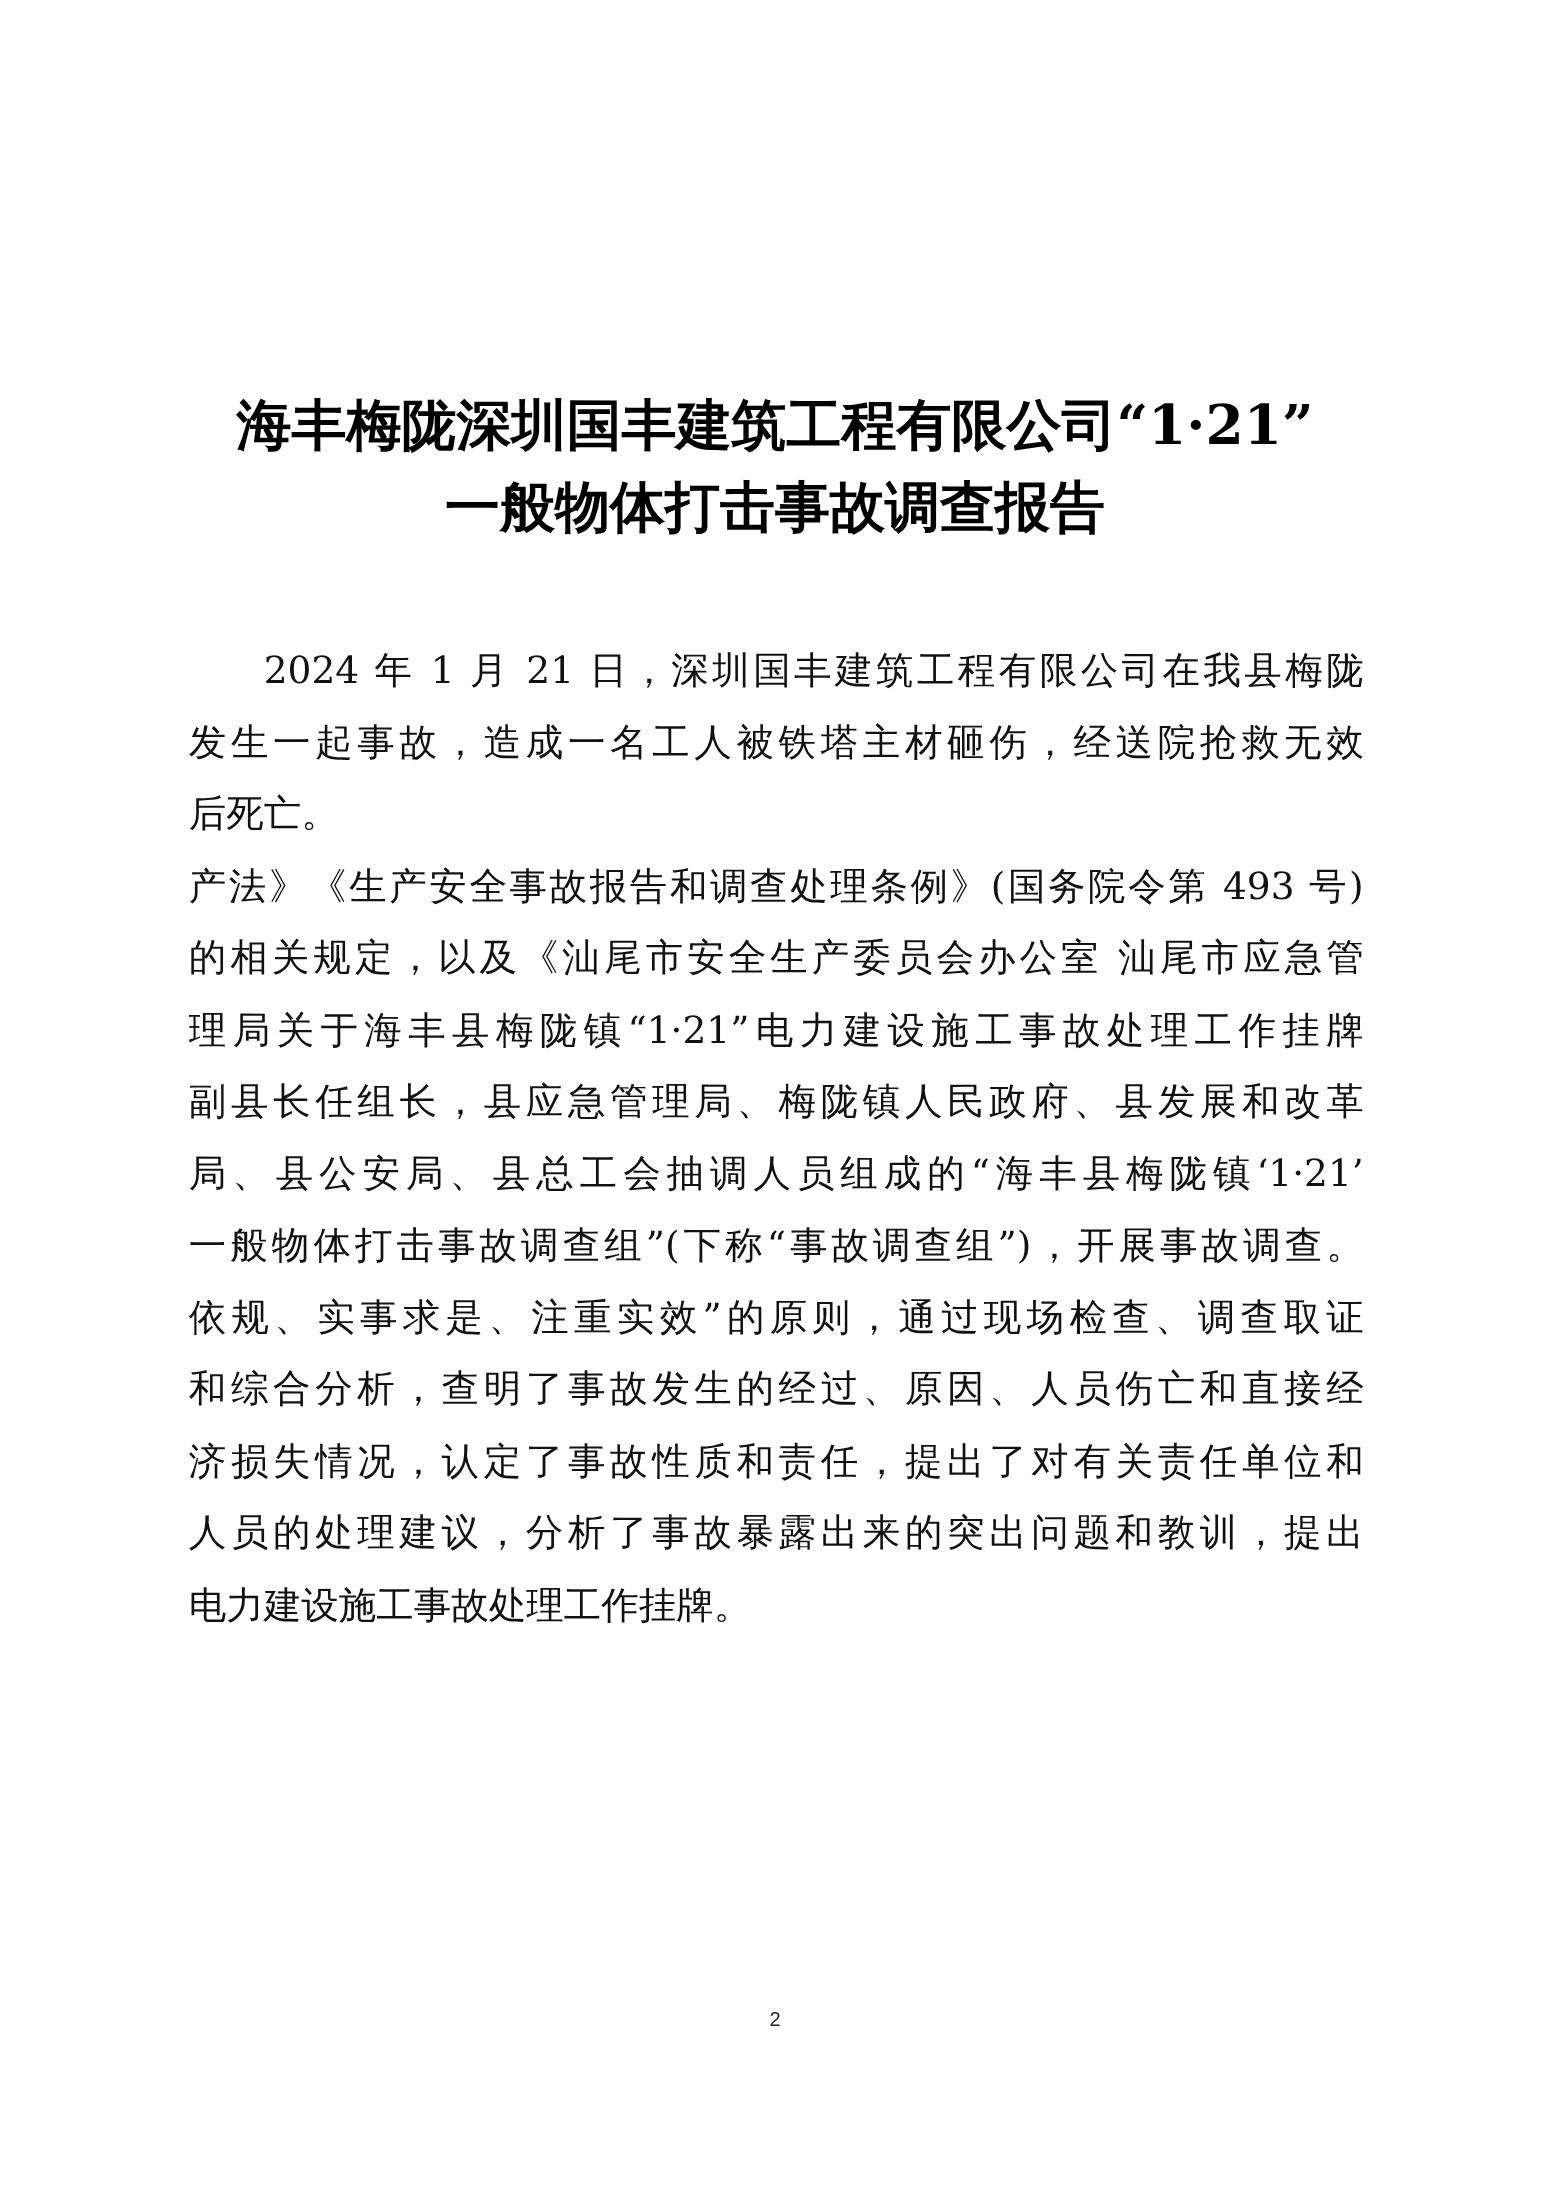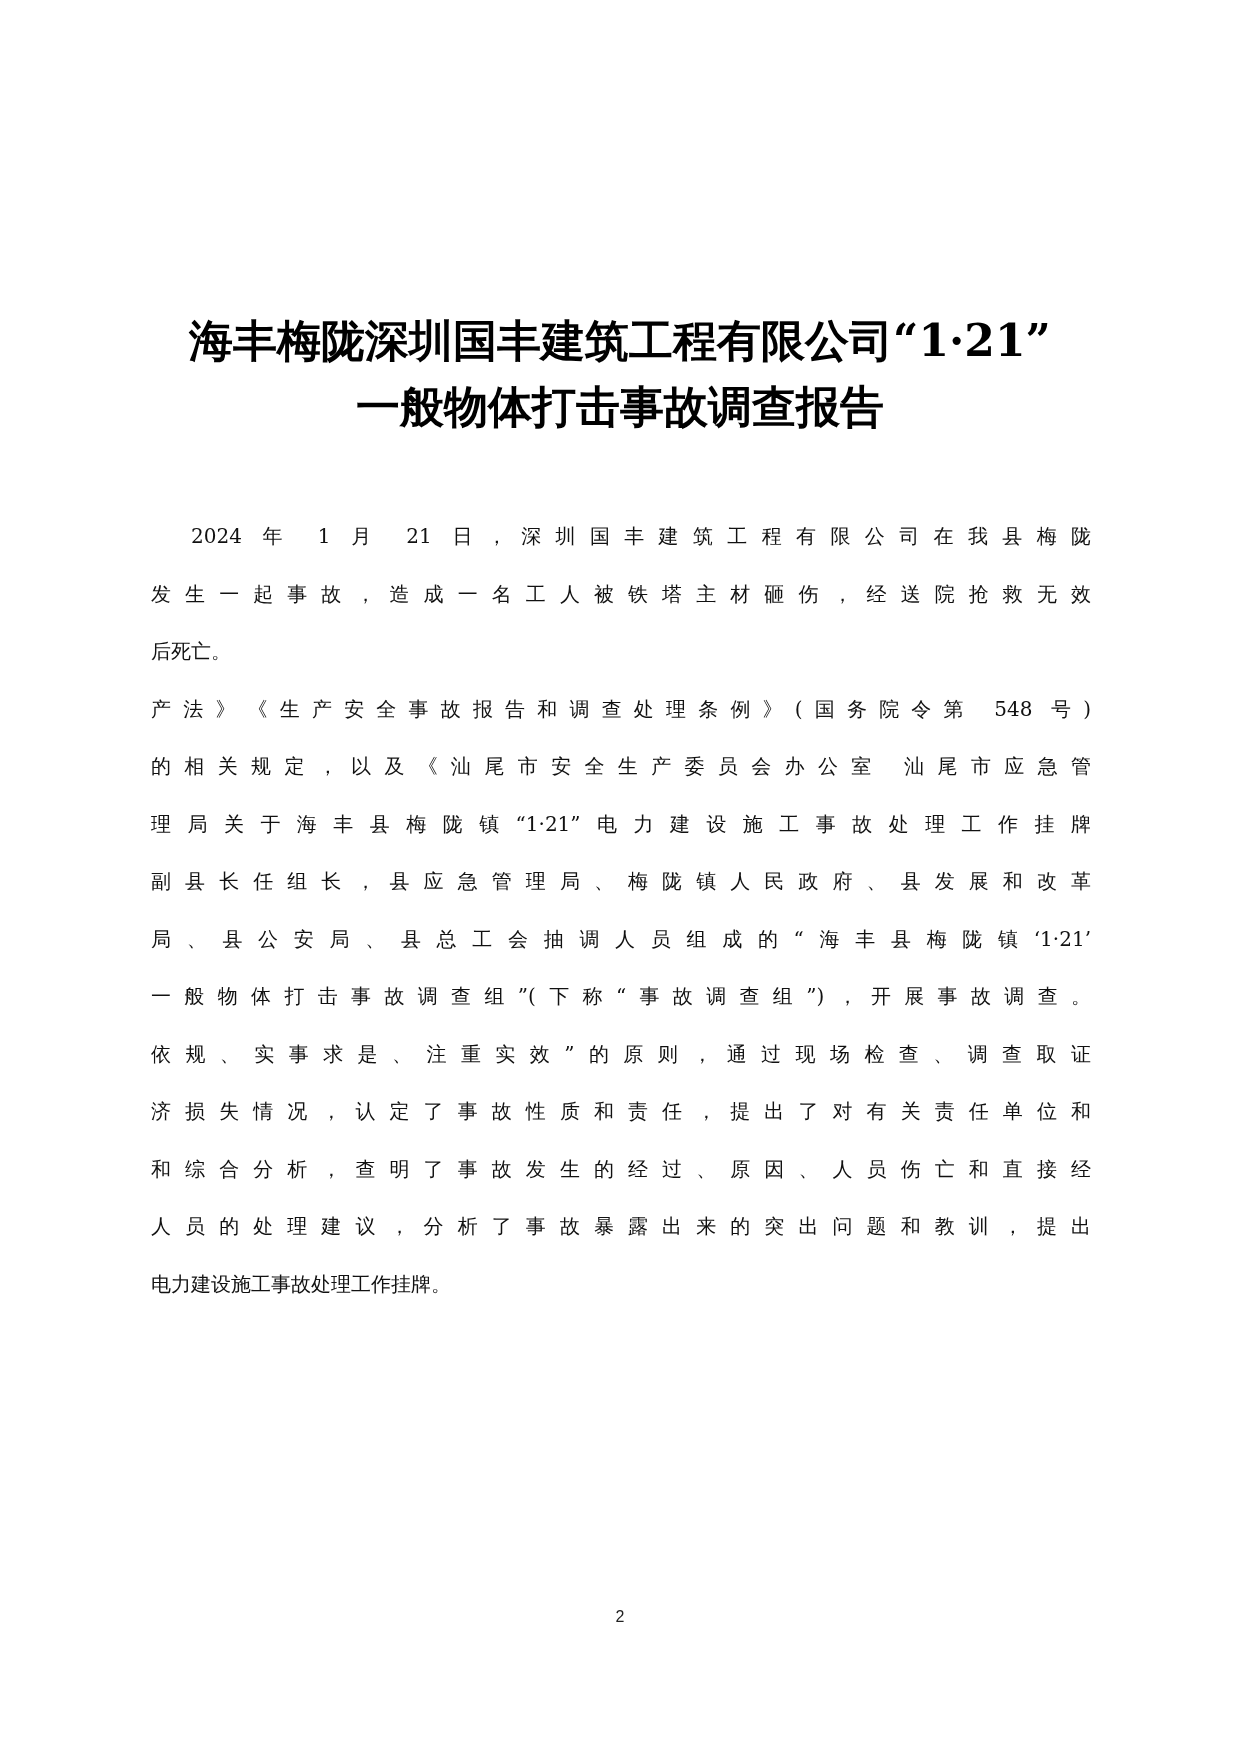--- a/index.html
+++ b/index.html
@@ -37,21 +37,21 @@
     .title .line {
       display: block;
       white-space: nowrap;
     }
     .body-text {
       position: absolute;
       left: 151px;
       top: 508px;
       width: 940px;
       font-family: "DejaVu Serif", "Liberation Serif", serif;
-      font-size: 20px;
+      font-size: 30px;
       line-height: 57.5px;
       color: #111;
     }
     .line-block {
       display: block;
       white-space: nowrap;
       text-align: justify;
       text-align-last: justify;
     }
     .line-block.last {
@@ -81,29 +81,29 @@
     <span class="line">一般物体打击事故调查报告</span>
   </div>
 
   <div class="body-text">
     <div class="paragraph">
       <span class="line-block first">2024 年 1 月 21 日，深圳国丰建筑工程有限公司在我县梅陇</span>
       <span class="line-block">发生一起事故，造成一名工人被铁塔主材砸伤，经送院抢救无效</span>
       <span class="line-block last">后死亡。</span>
     </div>
     <div class="paragraph">
-      <span class="line-block">产法》《生产安全事故报告和调查处理条例》(国务院令第 548 号)</span>
+      <span class="line-block">产法》《生产安全事故报告和调查处理条例》(国务院令第 493 号)</span>
       <span class="line-block">的相关规定，以及《汕尾市安全生产委员会办公室 汕尾市应急管</span>
       <span class="line-block">理局关于海丰县梅陇镇“1·21”电力建设施工事故处理工作挂牌</span>
       <span class="line-block">副县长任组长，县应急管理局、梅陇镇人民政府、县发展和改革</span>
       <span class="line-block">局、县公安局、县总工会抽调人员组成的“海丰县梅陇镇‘1·21’</span>
       <span class="line-block">一般物体打击事故调查组”(下称“事故调查组”)，开展事故调查。</span>
       <span class="line-block">依规、实事求是、注重实效”的原则，通过现场检查、调查取证</span>
+      <span class="line-block">和综合分析，查明了事故发生的经过、原因、人员伤亡和直接经</span>
       <span class="line-block">济损失情况，认定了事故性质和责任，提出了对有关责任单位和</span>
-      <span class="line-block">和综合分析，查明了事故发生的经过、原因、人员伤亡和直接经</span>
       <span class="line-block">人员的处理建议，分析了事故暴露出来的突出问题和教训，提出</span>
       <span class="line-block last">电力建设施工事故处理工作挂牌。</span>
     </div>
   </div>
 
   <div class="page-number">2</div>
 
 </div>
 
 </body></html>

